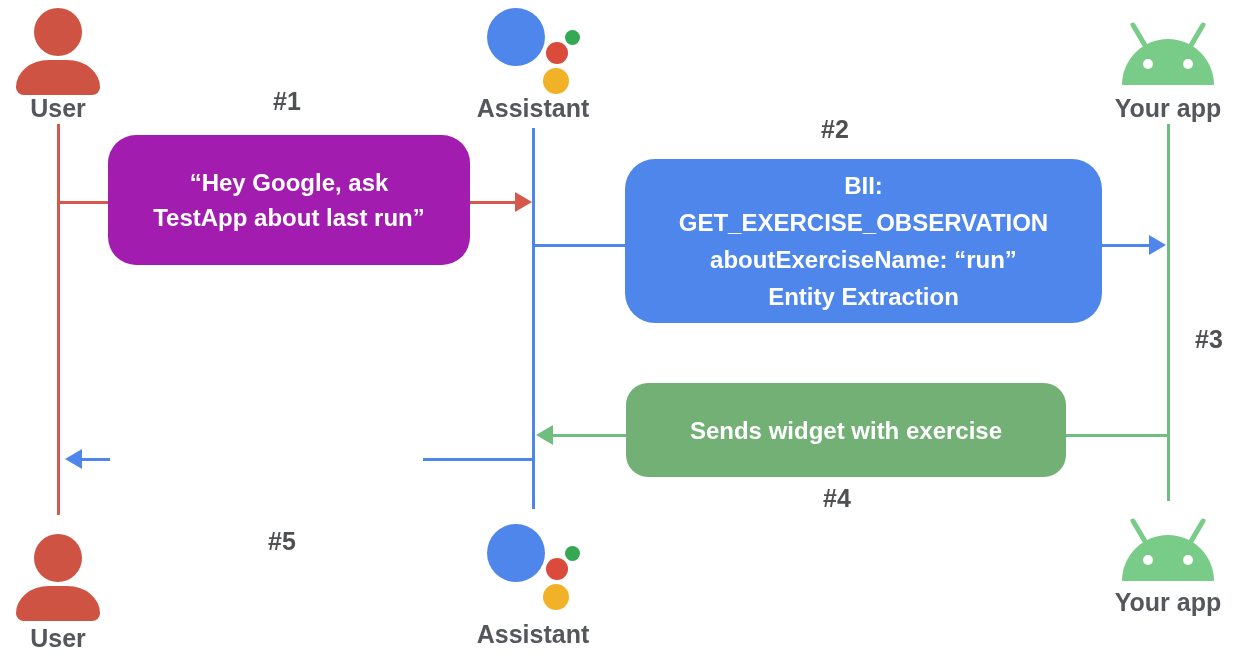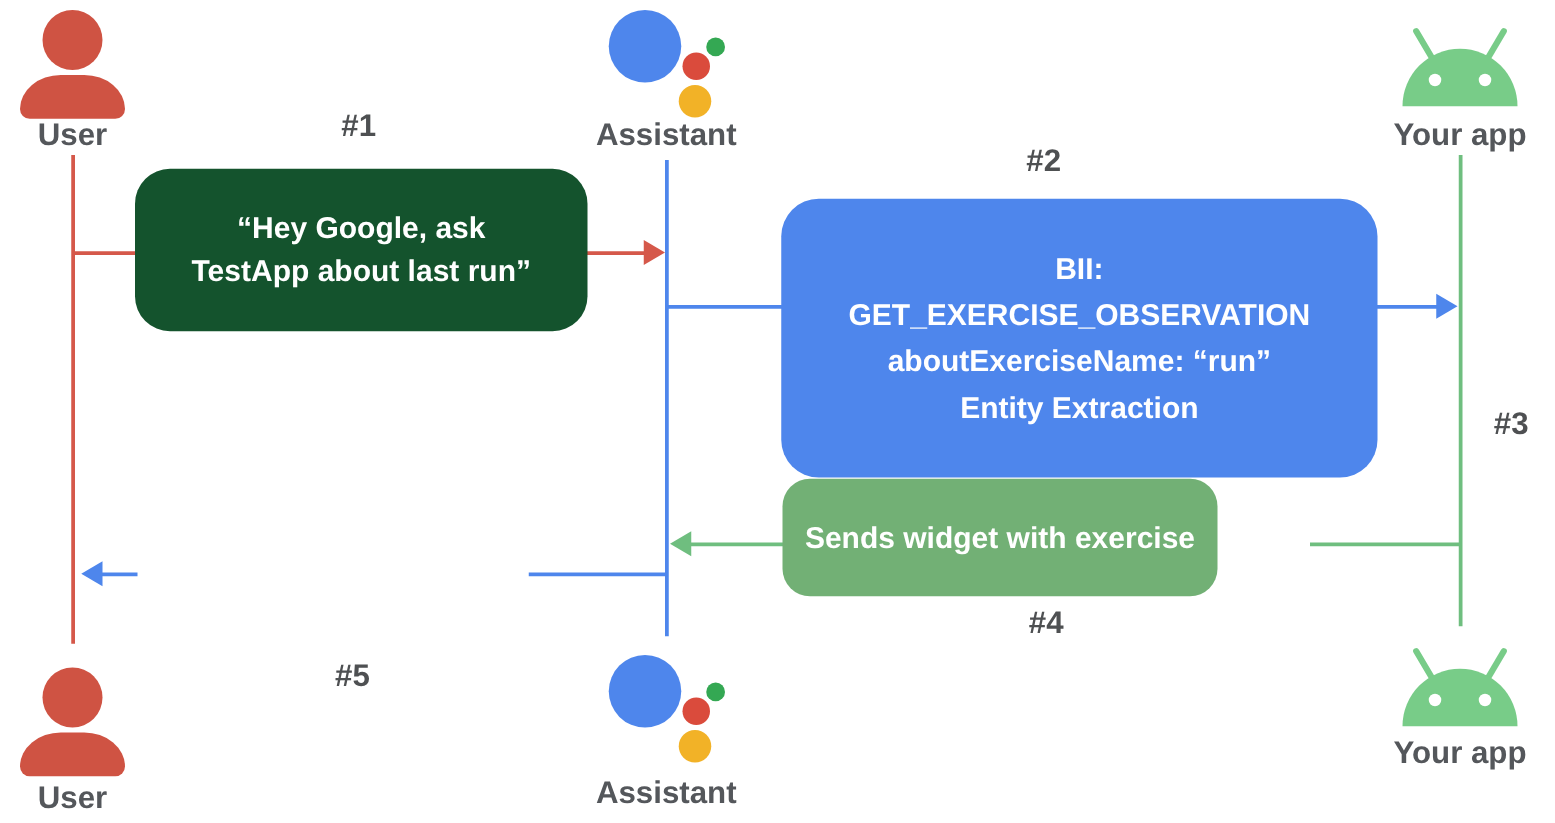--- a/index.html
+++ b/index.html
@@ -22,21 +22,21 @@
   .ah-r-red   { border-left:17px solid #d5584a; }
   .ah-r-blue  { border-left:17px solid #4e86ec; }
   .ah-l-blue  { border-right:17px solid #4e86ec; }
   .ah-l-green { border-right:17px solid #6fbe7f; }
 
   
   .box { position:absolute; display:flex; flex-direction:column;
          align-items:center; justify-content:center;
          color:#ffffff; font-weight:700; font-size:24px; line-height:35px;
          text-align:center; }
-  .box-red   { background:#14532d; border-radius:28px; }
+  .box-red   { background:#a21caf; border-radius:28px; }
   .box-blue  { background:#4e86ec; border-radius:28px; }
   .box-green { background:#72b075; border-radius:22px; }
 
   
   .actor-label { position:absolute; width:200px; text-align:center;
                  color:#54575b; font-weight:700; font-size:25px; }
   .step-label  { position:absolute; width:120px; text-align:center;
                  color:#4e5052; font-weight:700; font-size:25px; }
 
   
@@ -66,31 +66,31 @@
   <div class="hline red-fill" style="left:468px; top:201px; width:48px;"></div>
   <div class="ah ah-r-red" style="left:515px; top:192px;"></div>
   <div class="box box-red" style="left:108px; top:135px; width:362px; height:130px;">
     <div>“Hey Google, ask</div>
     <div>TestApp about last run”</div>
   </div>
 
   <div class="hline blue-fill" style="left:534px;  top:244px; width:92px;"></div>
   <div class="hline blue-fill" style="left:1100px; top:244px; width:50px;"></div>
   <div class="ah ah-r-blue" style="left:1149px; top:235px;"></div>
-  <div class="box box-blue" style="left:625px; top:159px; width:477px; height:223px; border-radius:30px; line-height:37px;">
+  <div class="box box-blue" style="left:625px; top:159px; width:477px; height:164px; border-radius:30px; line-height:37px;">
     <div>BII:</div>
     <div>GET_EXERCISE_OBSERVATION</div>
     <div>aboutExerciseName: “run”</div>
     <div>Entity Extraction</div>
   </div>
 
   <div class="hline green-fill" style="left:1048px; top:434px; width:120px;"></div>
   <div class="hline green-fill" style="left:552px;  top:434px; width:76px;"></div>
   <div class="ah ah-l-green" style="left:536px; top:425px;"></div>
-  <div class="box box-green" style="left:626px; top:383px; width:348px; height:94px;gap:48px;">
+  <div class="box box-green" style="left:626px; top:383px; width:440px; height:94px;gap:48px;">
     <div>Sends widget with exercise</div>
   </div>
 
   <div class="hline blue-fill" style="left:423px; top:458px; width:111px;"></div>
   <div class="hline blue-fill" style="left:81px;  top:458px; width:29px;"></div>
   <div class="ah ah-l-blue" style="left:65px; top:449px;"></div>
 
   <div class="step-label" style="left:227px;  top:87px;">#1</div>
   <div class="step-label" style="left:775px;  top:115px;">#2</div>
   <div class="step-label" style="left:1149px; top:325px;">#3</div>

